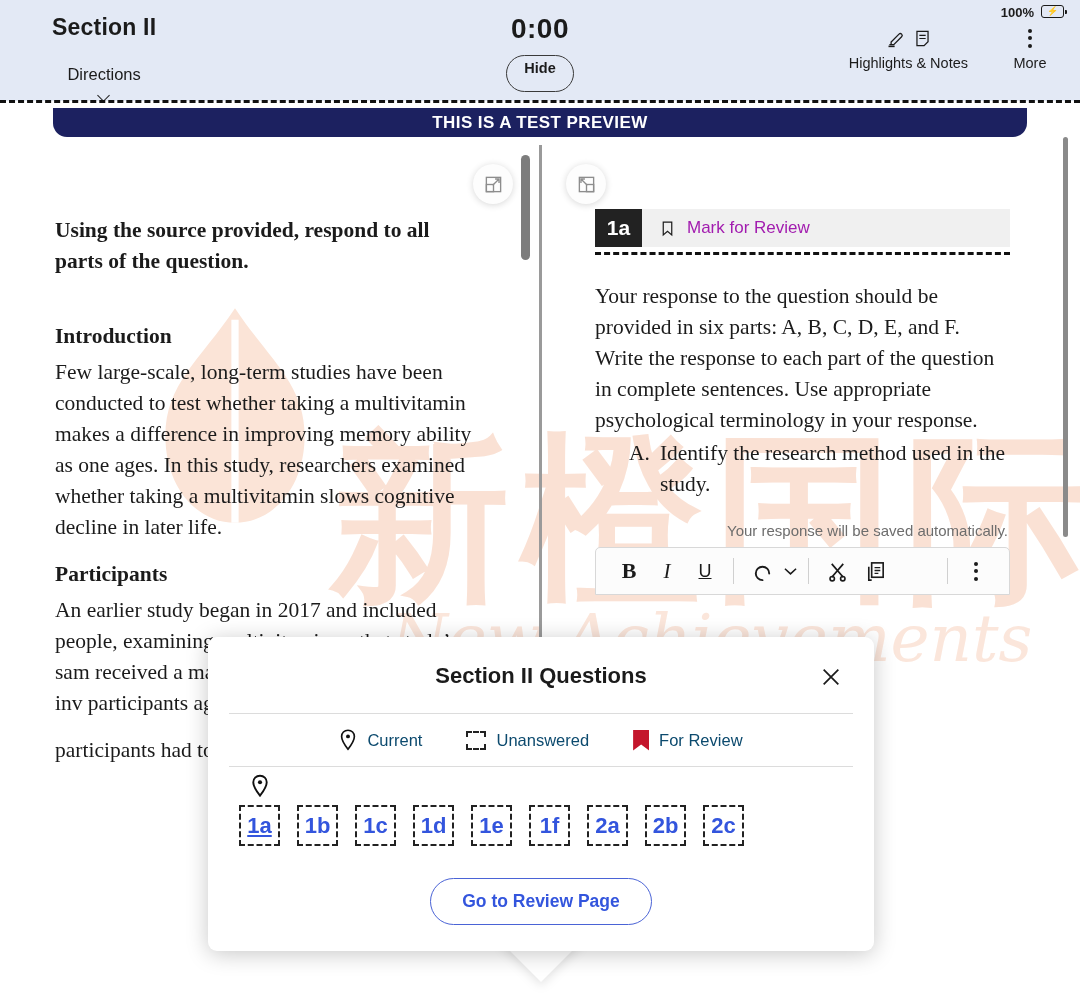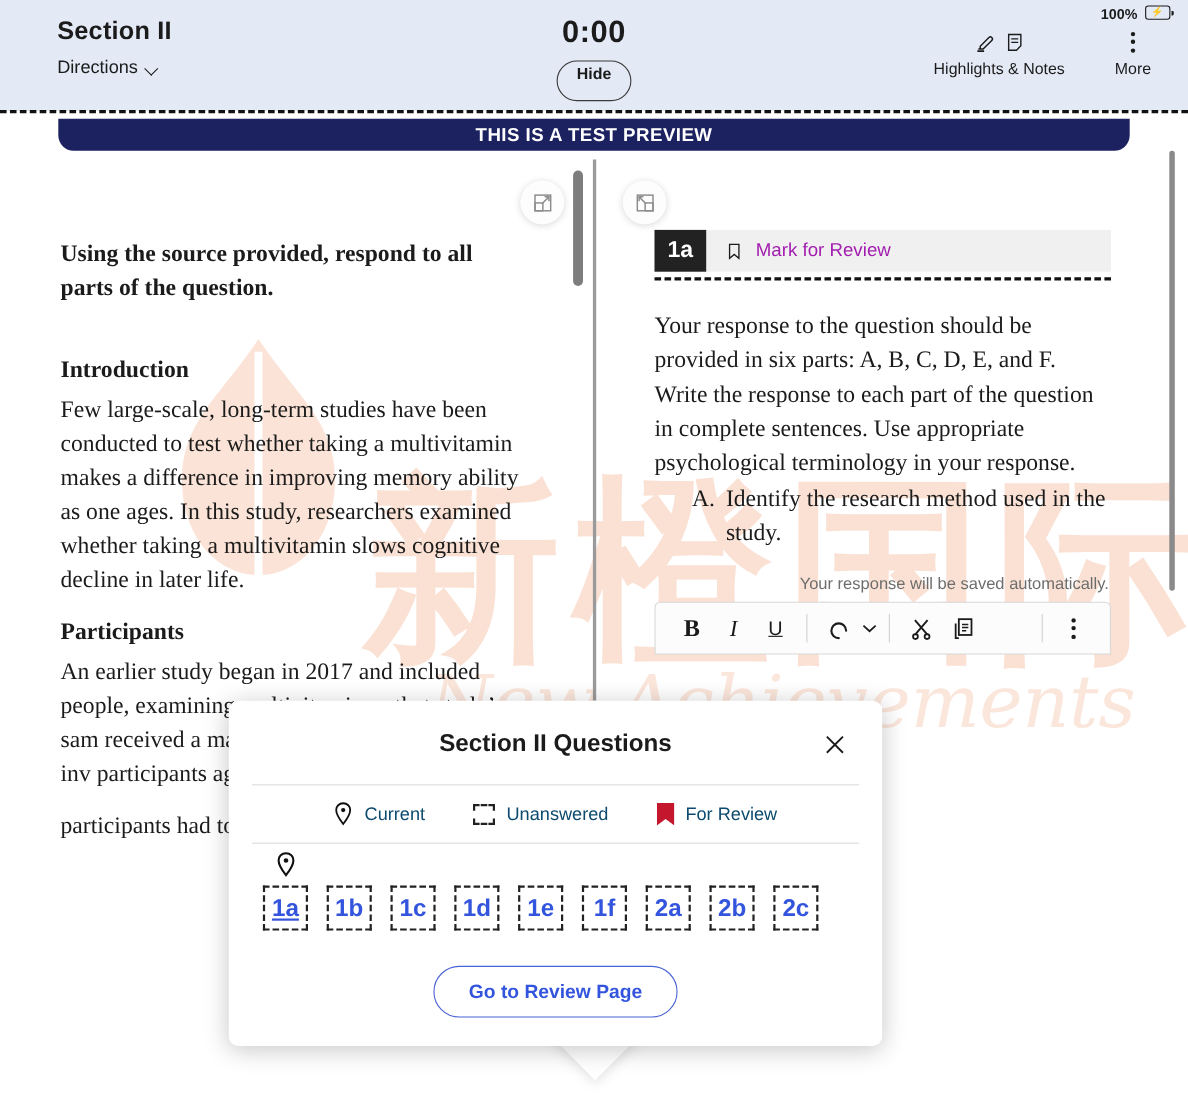--- a/index.html
+++ b/index.html
@@ -66,25 +66,26 @@
     left: 52px;
     top: 14px;
   }
   .section-title {
     font-size: 23px;
     font-weight: 700;
     color: #1b1b1b;
     letter-spacing: .2px;
   }
   .directions-row {
-    margin-top: 11px;
+    margin-top: 24px;
     display: flex;
     align-items: center;
     gap: 7px;
     cursor: pointer;
+    flex-direction: column;
   }
   .directions-label {
     font-size: 16.5px;
     color: #1b1b1b;
   }
   .chev {
     width: 13px; height: 8px;
     position: relative;
     display: inline-block;
   }
@@ -438,21 +439,21 @@
     position: absolute;
     left: 0; top: 0;
     width: 1080px; height: 994px;
     z-index: 20;
     pointer-events: none;
   }
   .modal {
     position: absolute;
     left: 208px;
     top: 637px;
-    width: 594px;
+    width: 666px;
     background: #ffffff;
     border-radius: 9px;
     box-shadow: 0 3px 22px rgba(0,0,0,.22);
     padding: 22px 21px 26px;
     pointer-events: auto;
   }
   .modal-tail {
     position: absolute;
     left: 499px;
     top: 940px;

